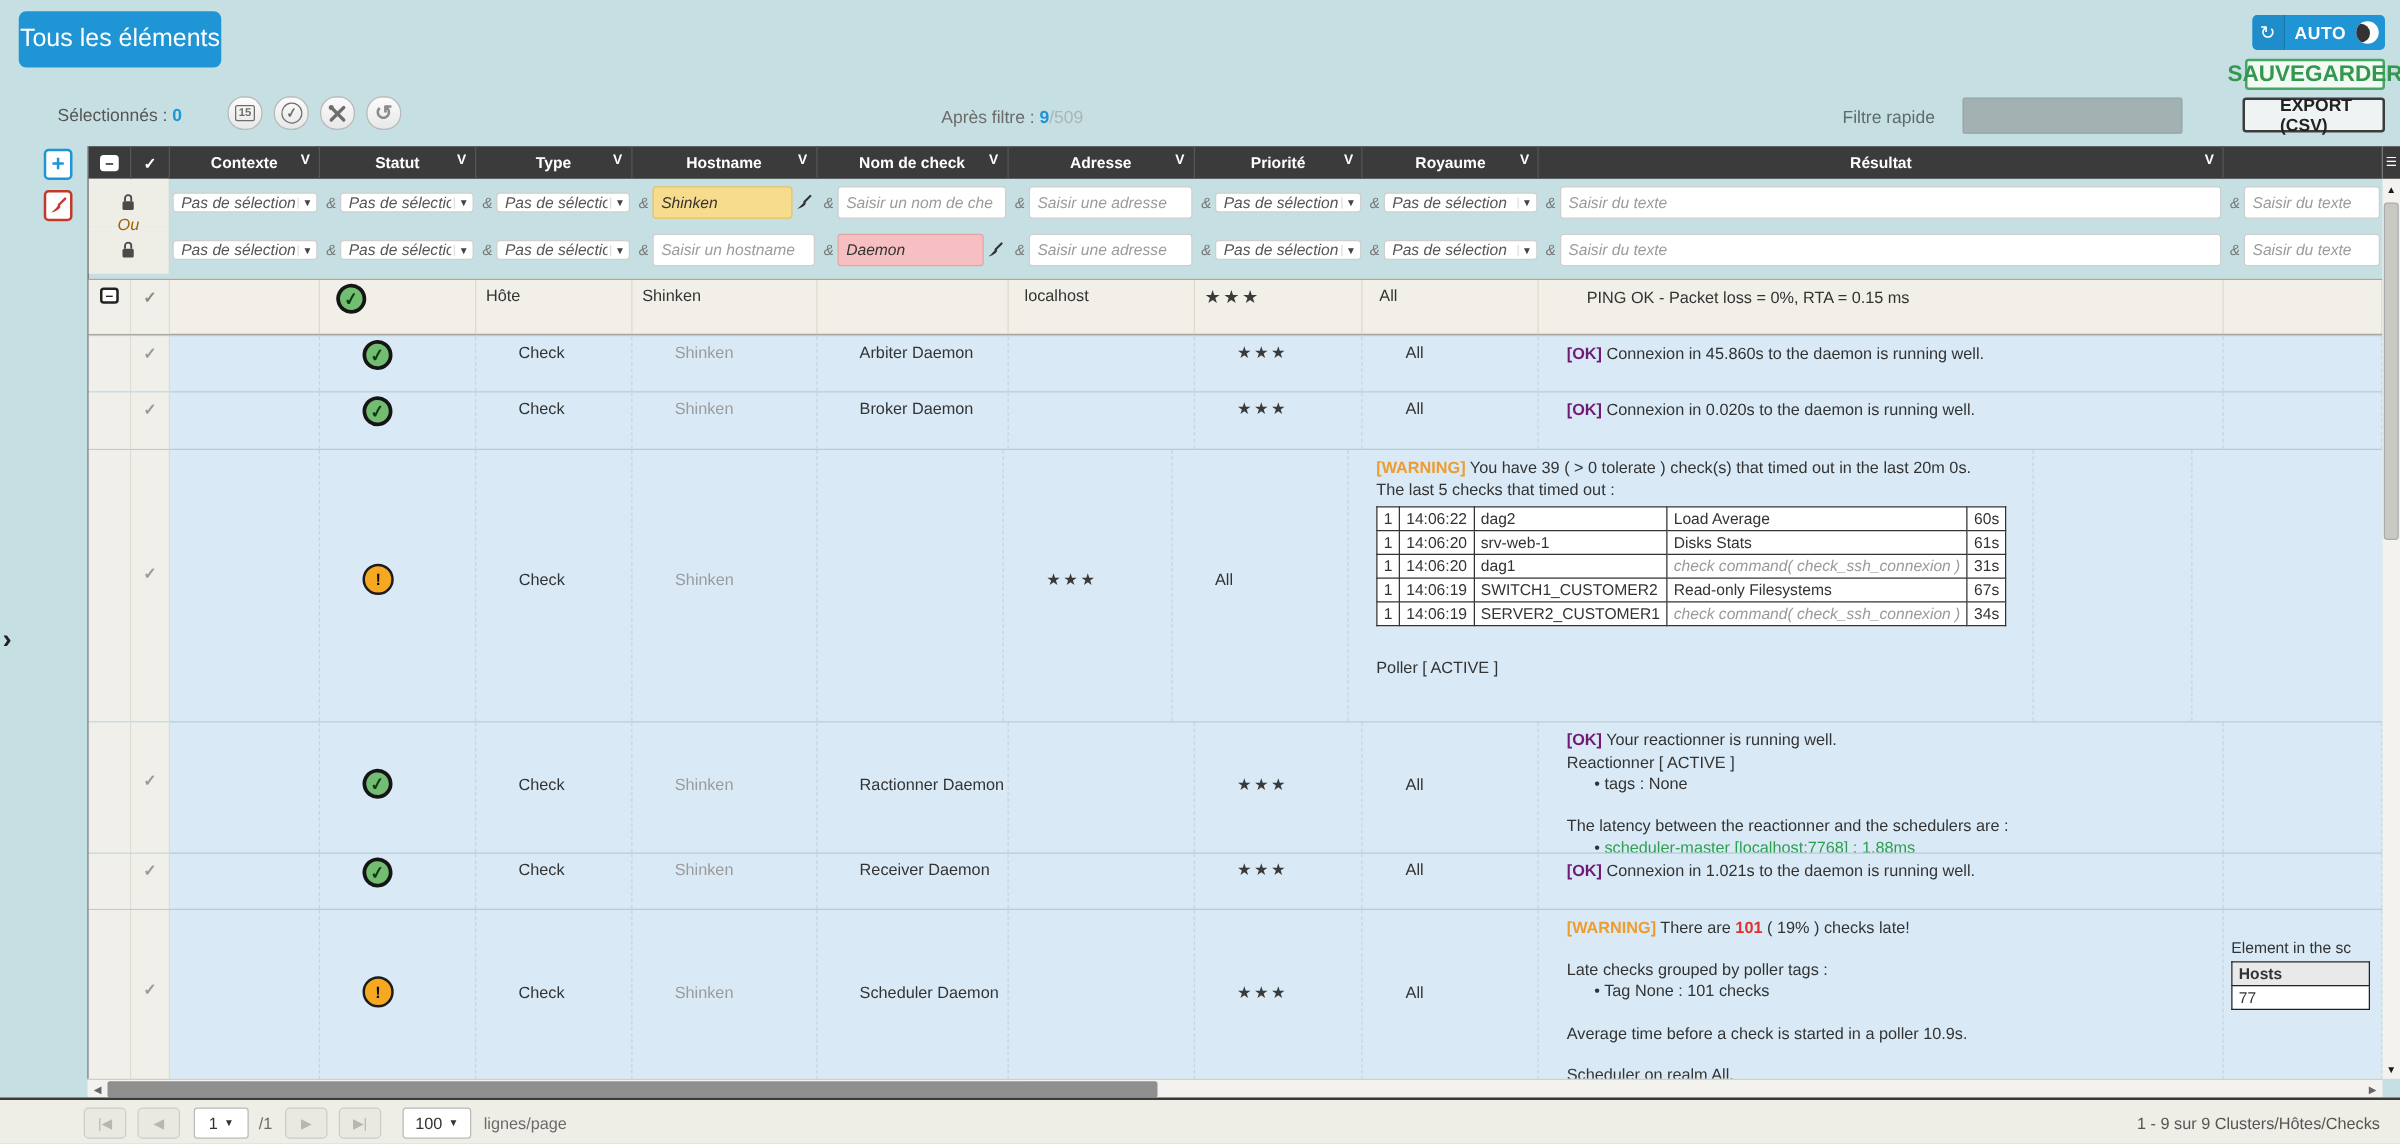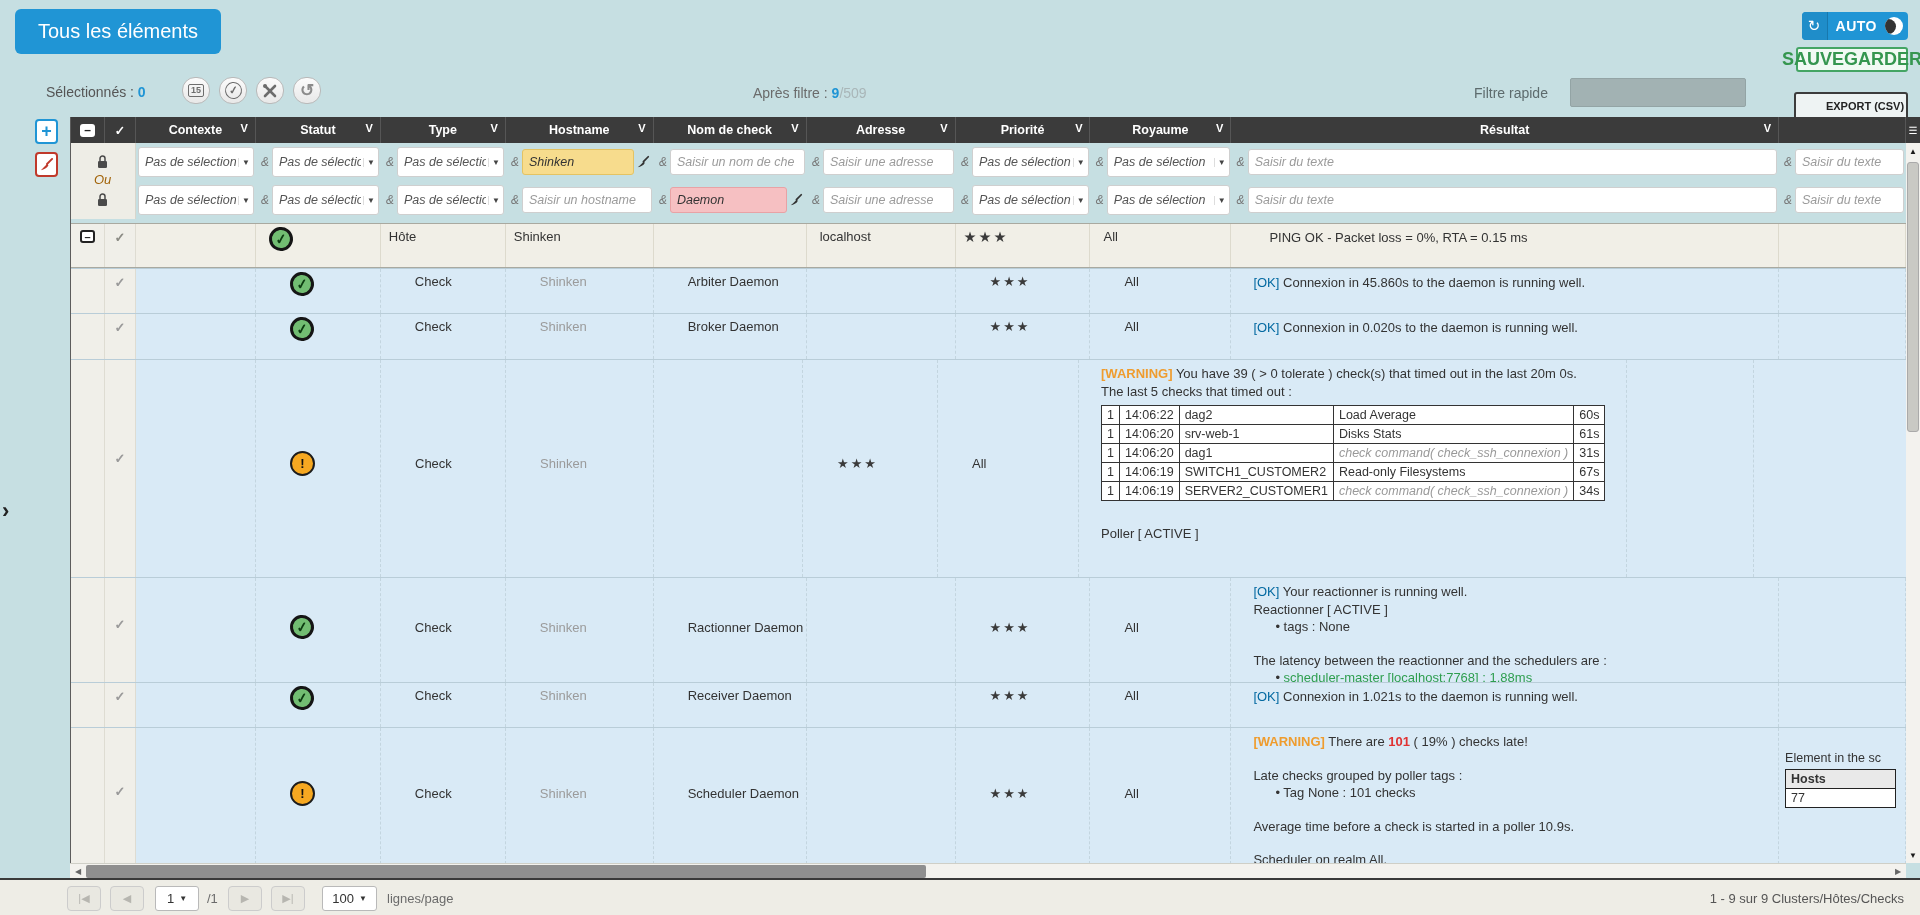--- a/index.html
+++ b/index.html
@@ -1,21 +1,21 @@
 <!DOCTYPE html>
 <html><head>
 <meta charset="utf-8">
 <style>
   * { margin:0; padding:0; box-sizing:border-box; }
   html,body { width:1920px; height:915px; overflow:hidden; }
   body { font-family:"Liberation Sans", sans-serif; background:#c6dfe2; color:#333; font-size:13px; }
   .app { position:relative; width:1920px; height:915px; }
 
   
-  .title-btn { position:absolute; left:15px; top:9px; width:206px; height:45px;
+  .title-btn { position:absolute; left:15px; top:9px; width:162px; height:45px;
     background:#2095d5; color:#fff; font-size:20px; border-radius:6px;
     display:flex; align-items:center; justify-content:center; cursor:pointer; }
   .selected { position:absolute; left:46px; top:84px; color:#555; font-size:14px; }
   .selected .blue { color:#2095d5; font-weight:bold; }
   .tool-btn { position:absolute; top:77px; width:28px; height:27px; border:1px solid #b9b9b9;
     border-radius:13px; background:linear-gradient(#fbfbfb,#e8e8e8);
     display:flex; align-items:center; justify-content:center; color:#6d6d6d; cursor:pointer; }
   .tool-btn svg { display:block; }
   .after-filter { position:absolute; left:753px; top:85px; color:#6b6b6b; font-size:14px; }
   .after-filter .val { color:#2095d5; font-weight:bold; }
@@ -28,22 +28,22 @@
     border-radius:4px; display:flex; align-items:center; color:#fff; padding:0 5px 0 0; cursor:pointer; }
   .auto-btn .seg { width:26px; height:28px; border-right:1px solid #1878ad; display:flex;
     align-items:center; justify-content:center; font-size:15px; background:#1f8dc9; border-radius:4px 0 0 4px;}
   .auto-btn .lbl { padding:0 8px; font-weight:bold; font-size:14px; letter-spacing:.5px;}
   .moon { width:18px; height:18px; border-radius:50%; background:#fff; position:relative; overflow:hidden; }
   .moon:after { content:""; position:absolute; left:-4px; top:2px; width:15px; height:15px;
     border-radius:50%; background:#333; }
   .save-btn { position:absolute; right:12px; top:47px; width:112px; height:25px; background:#f1faf3;
     border:2px solid #44a564; color:#35964f; font-weight:bold; font-size:18px; border-radius:3px;
     display:flex; align-items:center; justify-content:center; cursor:pointer; }
-  .export-btn { position:absolute; right:12px; top:92px; width:114px; height:28px; background:#eef3f3;
-    border:2px solid #3c3c3c; color:#222; font-weight:bold; font-size:11px; border-radius:3px;
+  .export-btn { position:absolute; right:12px; top:78px; width:114px; height:28px; background:#eef3f3;
+    border:2px solid #3c3c3c; color:#222; font-weight:bold; font-size:14px; border-radius:3px;
     display:flex; align-items:center; justify-content:center; cursor:pointer;padding-left:28px; }
 
   
   .add-filter-btn { position:absolute; left:35px; top:119px; width:23px; height:25px; background:#fff;
     border:2px solid #2095d5; border-radius:4px; color:#2095d5; font-size:18px; font-weight:bold;
     display:flex; align-items:center; justify-content:center; cursor:pointer; }
   .clear-filter-btn { position:absolute; left:35px; top:152px; width:23px; height:25px; background:#fff;
     border:2px solid #c0392b; border-radius:4px; display:flex; align-items:center; justify-content:center; cursor:pointer; }
   .expand-handle { position:absolute; left:2px; top:498px; font-size:22px; font-weight:bold; color:#222; cursor:pointer; }
 
@@ -62,21 +62,21 @@
     color:#222; display:flex; align-items:center; justify-content:center; font-weight:bold; font-size:11px; line-height:0; }
 
   
   .frow { display:flex; align-items:center; }
   .fr1 { height:38px; } .fr2 { height:42px; padding-bottom:4px; }
   .fcell { display:flex; align-items:center; height:100%; padding:0 2px; }
   .fcell .amp { font-style:italic; color:#777; font-size:12px; margin:0 3px; }
   .lockcol { width:65px; background:#eeede6; display:flex; align-items:center; justify-content:center;
     height:100%; border-right:1px solid #d8d6cc; }
   .or-label { position:absolute; left:24px; top:172px; font-style:italic; font-size:13px; color:#a16207; }
-  .fsel { flex:1; height:30px; background:#fff; border:1px solid #cfcfcf; border-radius:3px;
+  .fsel { flex:1; height:16px; background:#fff; border:1px solid #cfcfcf; border-radius:3px;
     display:flex; align-items:center; font-style:italic; color:#555; padding:0 3px 0 6px;
     overflow:hidden; white-space:nowrap; cursor:pointer; }
   .fsel .txt { flex:1; overflow:hidden; text-overflow:clip; white-space:nowrap; font-size:12.5px;}
   .fsel .arr { font-size:8px; color:#444; border-left:1px solid #ddd; padding-left:3px; margin-left:2px;}
   .finput { flex:1; min-width:0; height:26px; background:#fff; border:1px solid #cfcfcf; border-radius:3px;
     font-style:italic; font-size:12.5px; color:#333; padding:0 6px; font-family:"Liberation Sans",sans-serif; }
   .finput::placeholder { color:#9b9b9b; opacity:1; }
   .finput.yellow { background:#f7dc8d; border-color:#e4c363; }
   .finput.pink { background:#f6c0c2; border-color:#e8a2a5; }
   .broom-btn { margin:0 2px; cursor:pointer; display:flex; }
@@ -97,21 +97,21 @@
     color:#0c3b10; font-weight:bold; font-size:14px; display:flex; align-items:center; justify-content:center;
     transform:rotate(-8deg); }
   .badge-warn { width:25px; height:25px; border-radius:50%; background:#f6a821; border:2px solid #1c1c1c;
     color:#111; font-size:13px; display:flex; align-items:center; justify-content:center; font-weight:bold; }
   .pad8 { padding-left:8px; } .pad13 { padding-left:13px; } .pad22 { padding-left:22px; } .pad38 { padding-left:38px; }
   .ind { padding-left:34px; }
   .gray { color:#9b9b9b; }
   .stars { letter-spacing:2px; color:#3a3a3a; font-size:13px; }
   .row-host .stars { font-size:14.5px; }
 
-  .ok-tag { color:#0369a1; font-weight:normal; }
+  .ok-tag { color:#701a75; font-weight:bold; }
   .warn-tag { color:#ef9c2e; font-weight:bold; }
   .err-num { color:#e03131; font-weight:bold; }
   .res-line { line-height:17.5px; }
   .res-gap { height:16px; }
   .bullet { padding-left:22px; }
   .green-link { color:#2e9e4f; cursor:pointer; }
 
   .timeout-tbl { border-collapse:collapse; margin:5px 0 8px 0; background:#fff; font-size:12.5px; }
   .timeout-tbl th, .timeout-tbl td { border:1px solid #333; padding:2px 5px; text-align:left; }
   .timeout-tbl th { background:#e9e9e9; font-weight:bold; }

